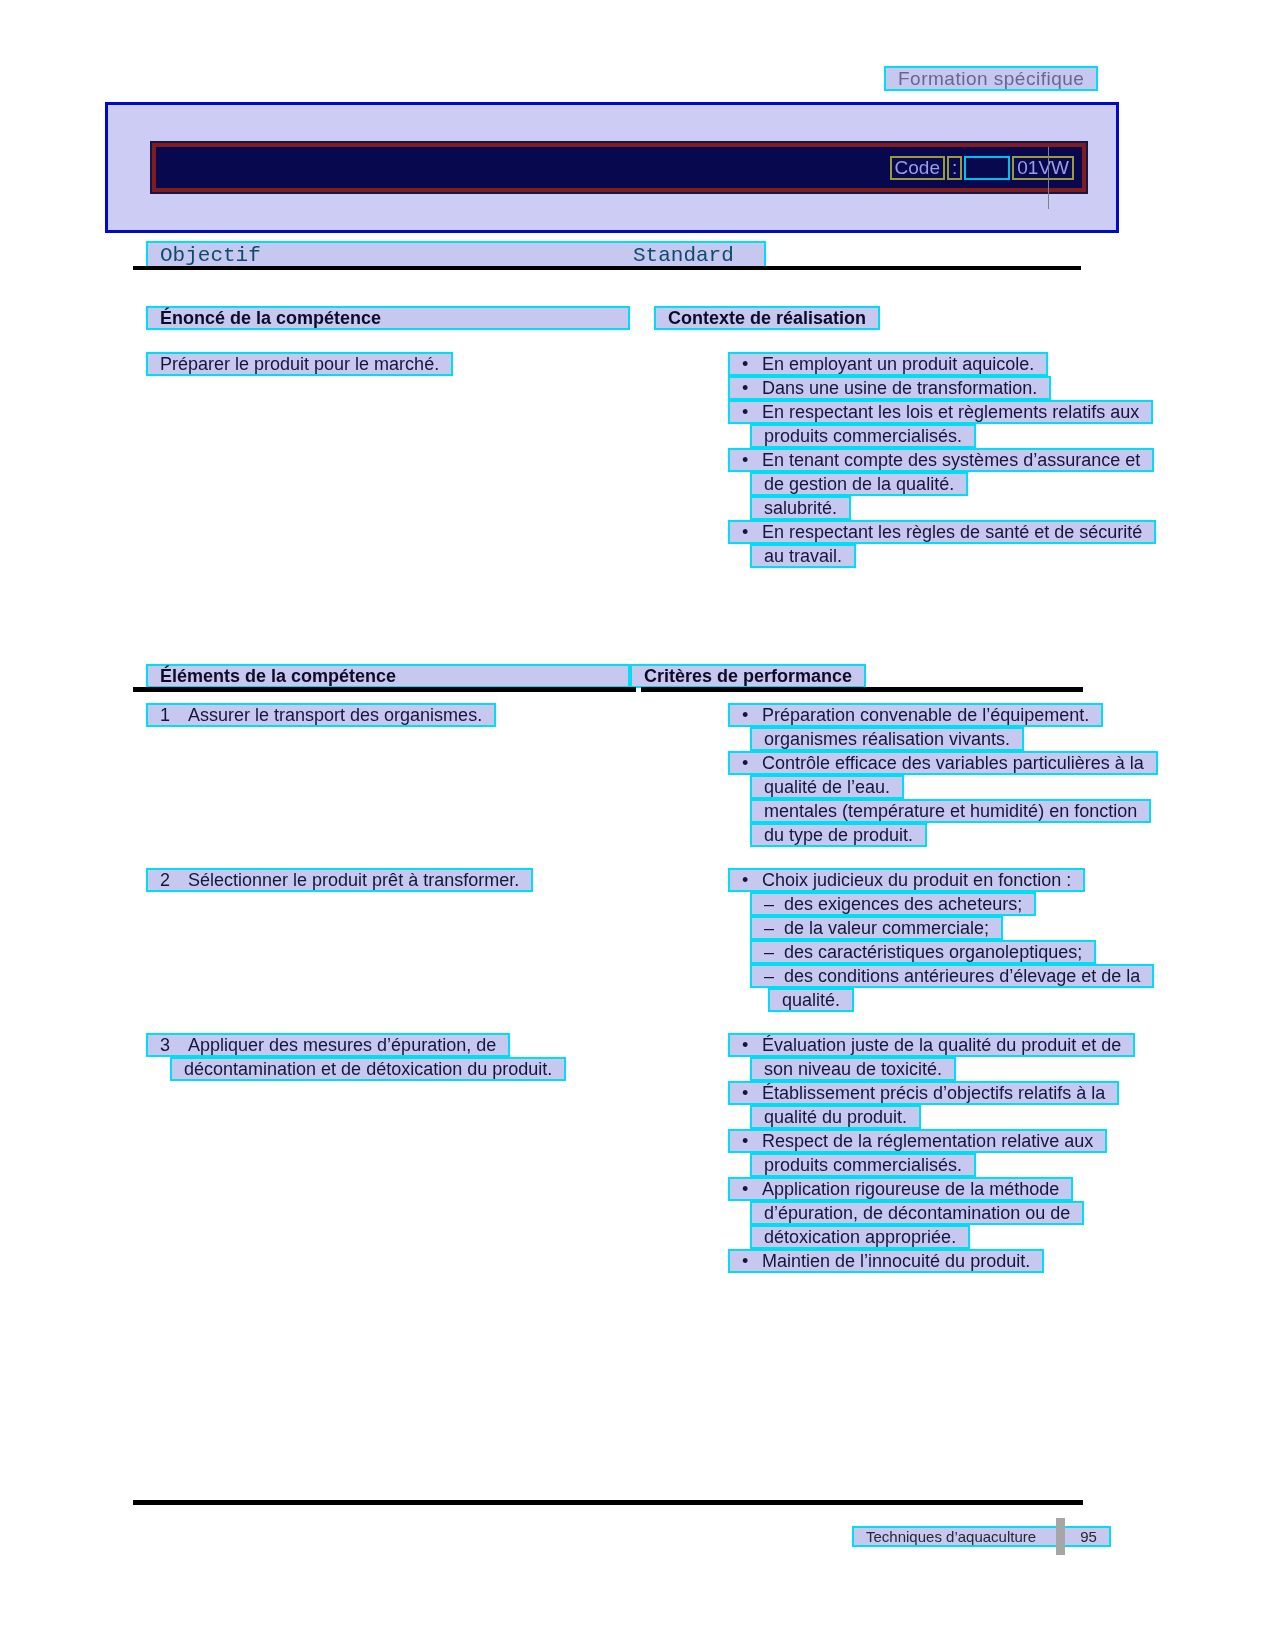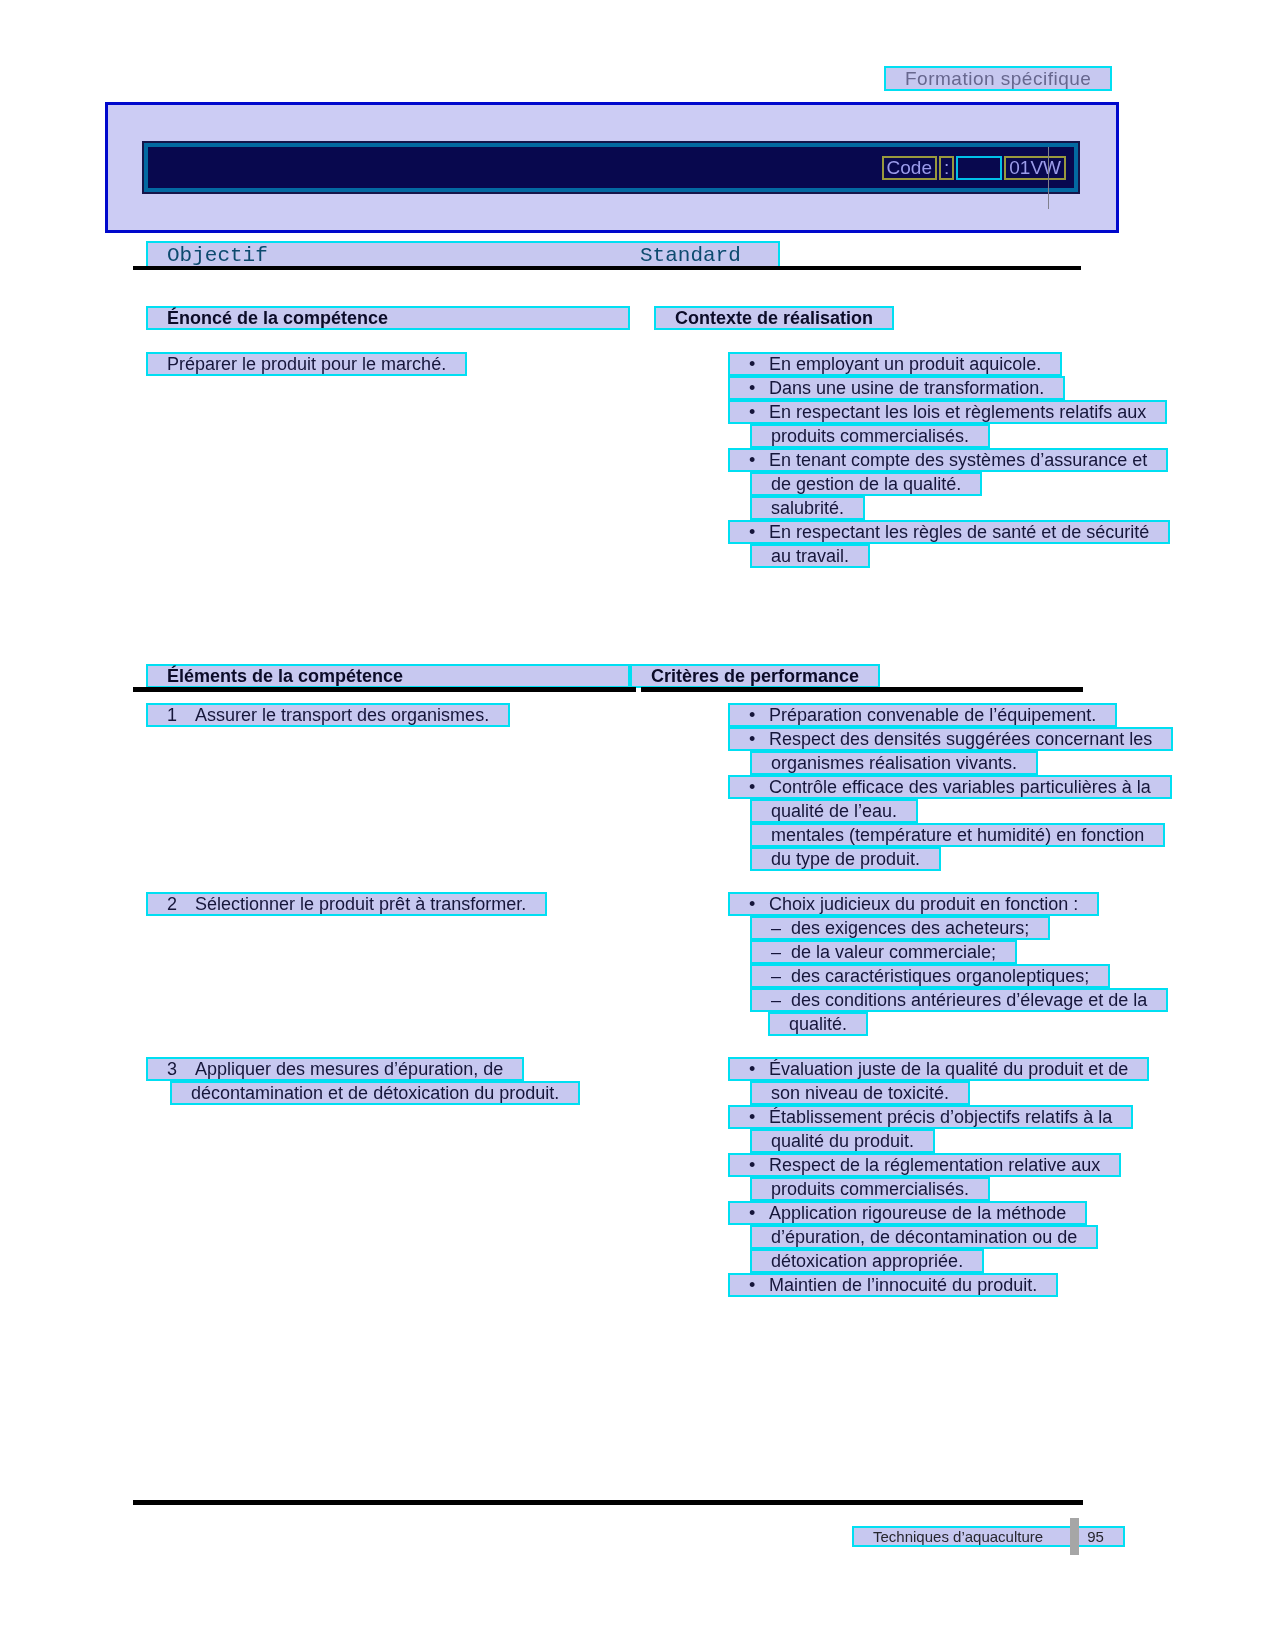--- a/index.html
+++ b/index.html
@@ -2,28 +2,28 @@
 <html><head>
 <meta charset="utf-8">
 <style>
   html,body{margin:0;padding:0;background:#ffffff;}
   .page{position:relative;width:1275px;height:1651px;background:#ffffff;
         font-family:"Liberation Sans",sans-serif;overflow:hidden;}
   .abs{position:absolute;}
 
   
   .hl{display:inline-block;background:#c7c8f0;border:2px solid #00dff2;
-      padding:0 19px;color:#16163a;font-size:18px;line-height:20px;white-space:pre;}
+      padding:0 12px;color:#16163a;font-size:18px;line-height:20px;white-space:pre;}
   .bold{font-weight:bold;color:#0b0b28;}
 
   
   #titlebox{top:102px;left:105px;width:1014px;height:131px;background:#ccccf4;
             border:3px solid #0008cc;box-sizing:border-box;}
-  .navy{position:absolute;left:36px;top:38px;width:934px;height:49px;background:#08084e;
-        border:4px solid #0369a1;outline:2px solid #15154a;box-sizing:border-box;
+  .navy{position:absolute;left:44px;top:38px;width:934px;height:49px;background:#08084e;
+        border:4px solid #7f1d1d;outline:2px solid #15154a;box-sizing:border-box;
         display:flex;align-items:center;justify-content:flex-end;padding-right:8px;}
   .cw{border:2px solid #99993d;color:#9b9cea;font-size:19px;line-height:20px;
       padding:0 3px;margin-left:2px;white-space:pre;}
   .cgap{border:2px solid #00c0e8;width:42px;height:20px;margin-left:2px;}
   .vline{position:absolute;left:940px;top:42px;width:1px;height:62px;background:#80808e;}
 
   
   #tag{top:66px;left:884px;}
   .tag-hl{font-size:19px;line-height:21px;color:#67678e;letter-spacing:.5px;}
 
@@ -121,21 +121,20 @@
   <div class="abs rule" id="rule2a"></div>
   <div class="abs rule" id="rule2b"></div>
 
   <div class="abs" id="items">
       <div class="item-row">
         <div class="lcol">
           <div class="bline"><span class="hl"><span class="inum">1</span>Assurer le transport des organismes.</span></div>
         </div>
         <div class="rcol">
           <div class="bline p0"><span class="hl"><span class="mk">•</span>Préparation convenable de l’équipement.</span></div>
-          <div class="bline p0"><span class="hl"><span class="mk">•</span>Respect des densités suggérées concernant les</span></div>
           <div class="bline p1"><span class="hl">organismes réalisation vivants.</span></div>
           <div class="bline p0"><span class="hl"><span class="mk">•</span>Contrôle efficace des variables particulières à la</span></div>
           <div class="bline p1"><span class="hl">qualité de l’eau.</span></div>
           <div class="bline p1"><span class="hl">mentales (température et humidité) en fonction</span></div>
           <div class="bline p1"><span class="hl">du type de produit.</span></div>
         </div>
       </div>
       <div class="item-row">
         <div class="lcol">
           <div class="bline"><span class="hl"><span class="inum">2</span>Sélectionner le produit prêt à transformer.</span></div>

